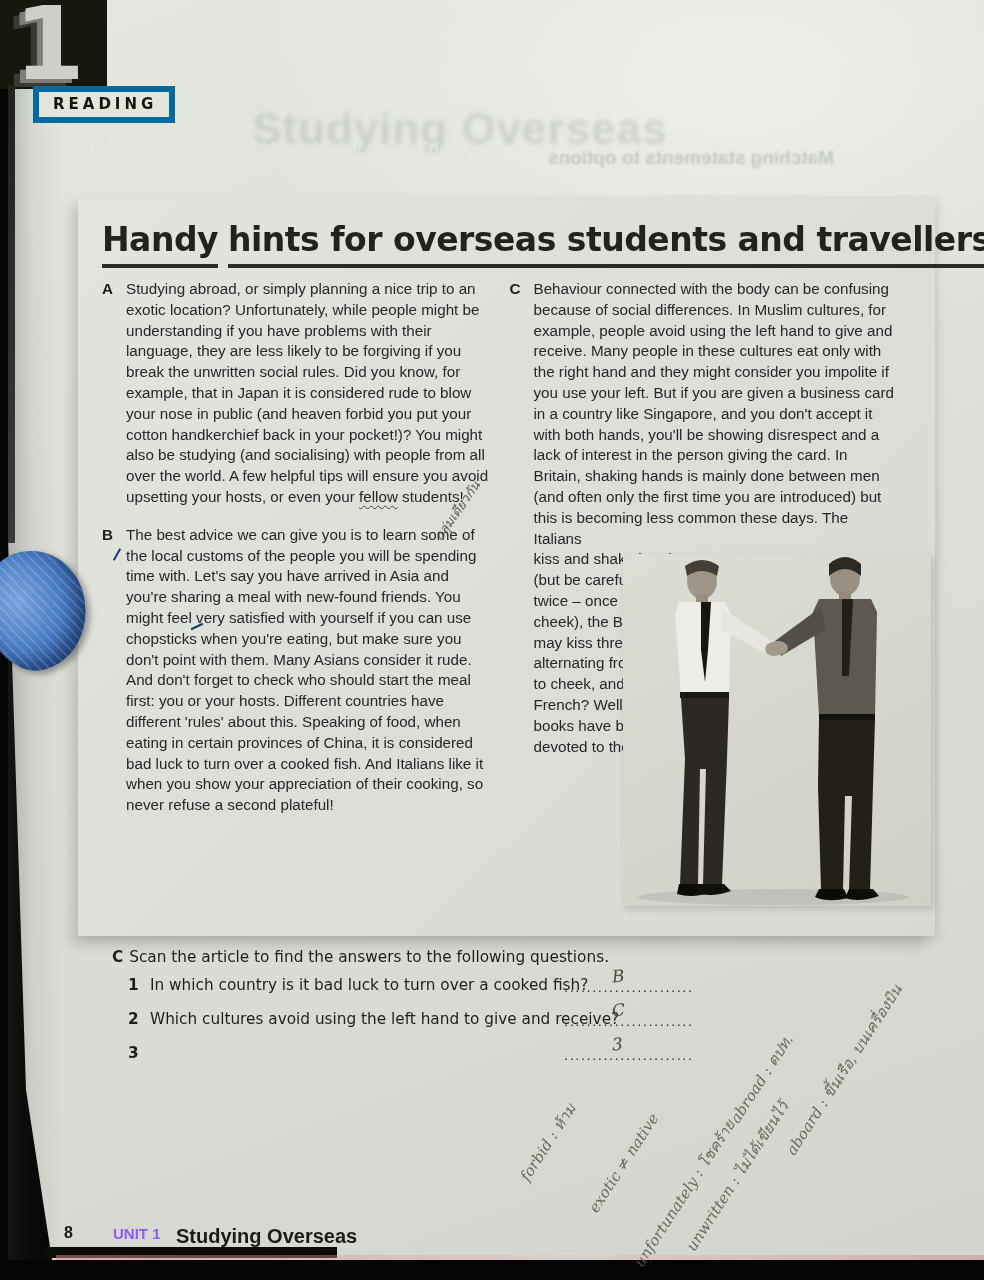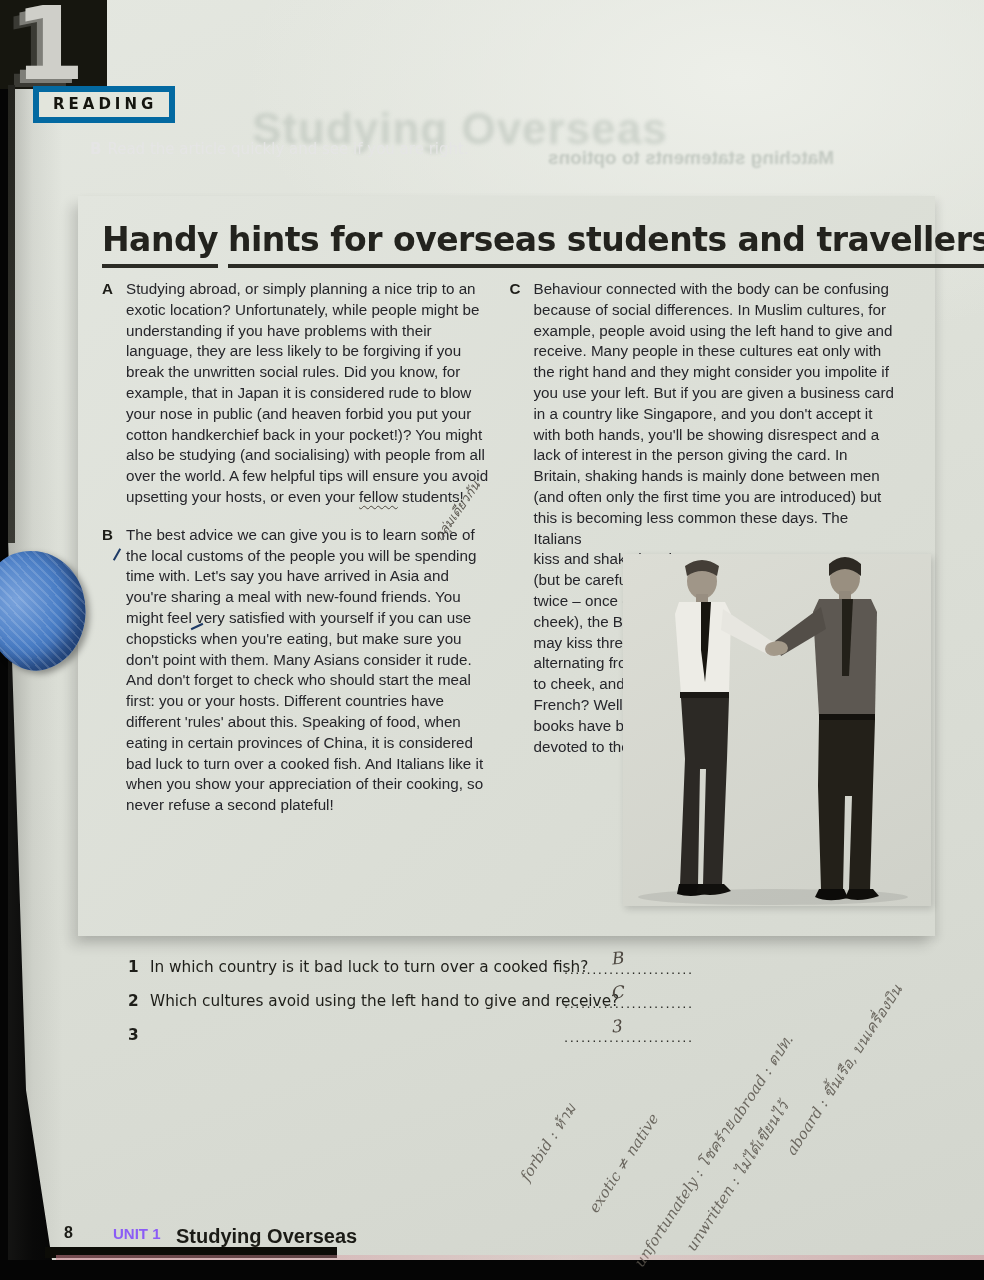--- a/index.html
+++ b/index.html
@@ -208,20 +208,23 @@
         <rect x="196" y="160" width="56" height="6" fill="#14120e"></rect>
         <path d="M196,166 L252,166 L250,232 L247,336 L226,336 L229,242 L222,242 L220,336 L198,336 L195,232 Z" fill="#232019"></path>
         <path d="M196,335 L221,335 L225,344 Q205,349 192,343 Z" fill="#0c0b09"></path>
         <path d="M226,335 L250,335 L256,342 Q236,349 222,344 Z" fill="#0f0e0b"></path>
         <ellipse cx="155" cy="94" rx="10" ry="7" fill="#a39989"></ellipse>
       </svg>
     </div>
   </div>
 
   <div class="exercise">
+    <div class="ex-intro">
+      <b>C</b><span>Scan the article to find the answers to the following questions.</span>
+    </div>
     <div class="ex-row">
       <span class="ex-num">1</span>
       <span class="ex-text">In which country is it bad luck to turn over a cooked fish?</span>
       <span class="ans">
         <span>.......................</span>
         <span class="hand">B</span>
       </span>
     </div>
     <div class="ex-row">
       <span class="ex-num">2</span>

